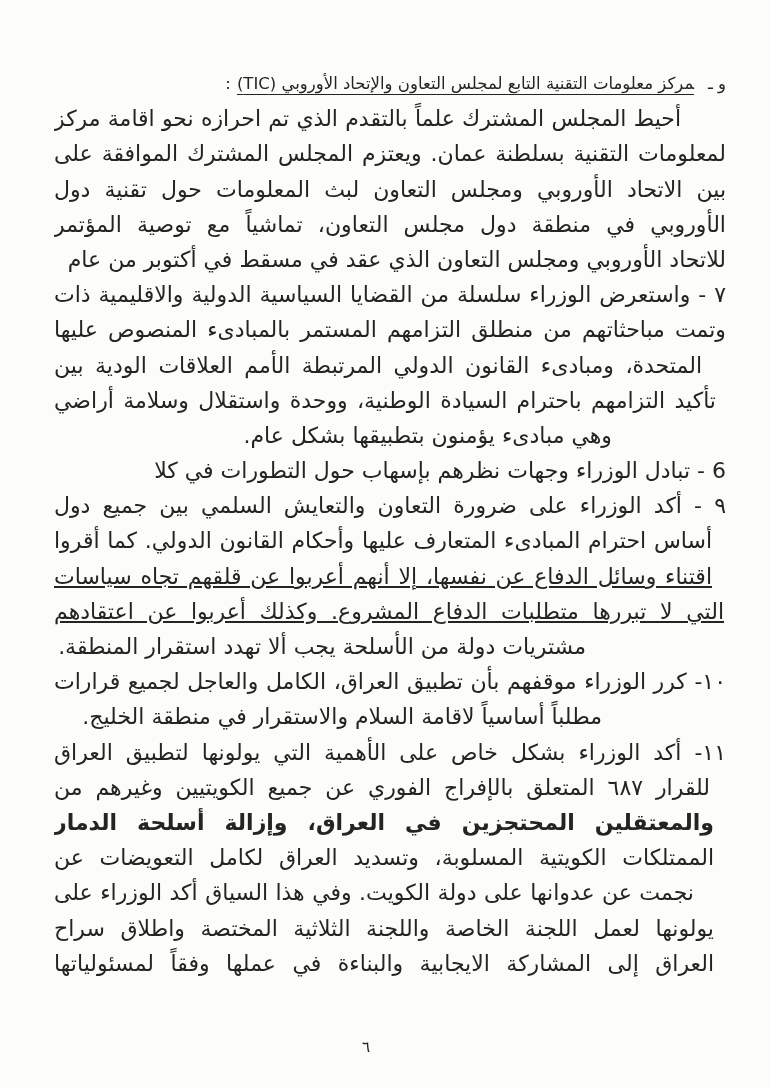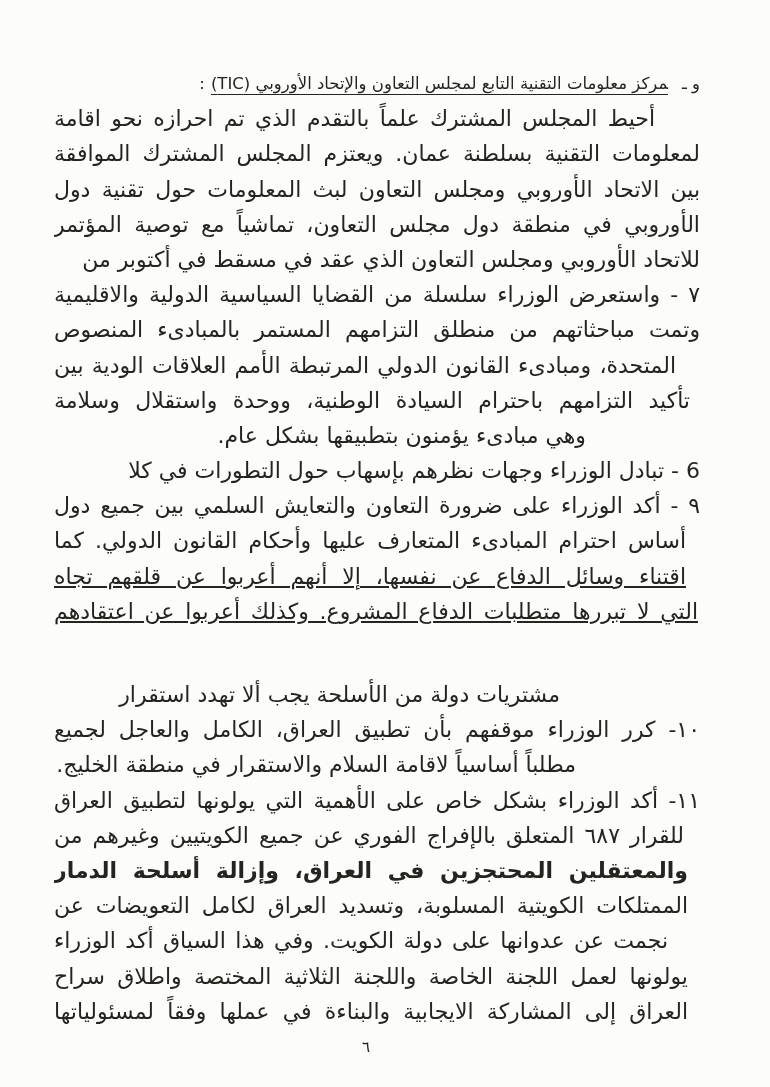--- a/index.html
+++ b/index.html
@@ -13,21 +13,21 @@
     height: 1087px;
     margin: 0 auto;
     background: #fcfcfa;
     color: #26241f;
     font-family: "DejaVu Sans", sans-serif;
     overflow: hidden;
   }
   .content {
     position: absolute;
     top: 66px;
-    right: 70px;
+    right: 44px;
     left: 54px;
   }
   .line {
     direction: rtl;
     unicode-bidi: plaintext;
     font-size: 22px;
     line-height: 35.2px;
     height: 35.2px;
     overflow: hidden;
     letter-spacing: 0.2px;
@@ -83,21 +83,21 @@
         <div class="line justify" dir="rtl">٧ - واستعرض الوزراء سلسلة من القضايا السياسية الدولية والاقليمية ذات الاهتمام المشترك.</div>
         <div class="line justify" dir="rtl" style="">وتمت مباحثاتهم من منطلق التزامهم المستمر بالمبادىء المنصوص عليها في ميثاق هيئة الأمم</div>
         <div class="line justify" dir="rtl" style="margin-right: 24px;">المتحدة، ومبادىء القانون الدولي المرتبطة الأمم العلاقات الودية بين الدول، وقد أعادوا</div>
         <div class="line justify" dir="rtl" style="margin-right: 10px;">تأكيد التزامهم باحترام السيادة الوطنية، ووحدة واستقلال وسلامة أراضي جميع الدول.</div>
         <div class="line start" dir="rtl" style="margin-right: 114px;">وهي مبادىء يؤمنون بتطبيقها بشكل عام.</div>
         <div class="line start" dir="rtl">6 - تبادل الوزراء وجهات نظرهم بإسهاب حول التطورات في كلا المنطقتين.</div>
         <div class="line justify" dir="rtl">٩ - أكد الوزراء على ضرورة التعاون والتعايش السلمي بين جميع دول منطقة الخليج، على</div>
         <div class="line justify" dir="rtl" style="margin-right: 14px;">أساس احترام المبادىء المتعارف عليها وأحكام القانون الدولي. كما أقروا بحق الدول في</div>
         <div class="line justify" dir="rtl" style="margin-right: 14px; text-decoration: underline;">اقتناء وسائل الدفاع عن نفسها، إلا أنهم أعربوا عن قلقهم تجاه سياسات اقتناء الأسلحة</div>
         <div class="line justify" dir="rtl" style="margin-right: 2px; text-decoration: underline;">التي لا تبررها متطلبات الدفاع المشروع. وكذلك أعربوا عن اعتقادهم الراسخ بأن</div>
-        <div class="line start" dir="rtl" style="margin-right: 140px; margin-top: 48px;">مشتريات دولة من الأسلحة يجب ألا تهدد استقرار المنطقة.</div>
+        <div class="line start" dir="rtl" style="margin-right: 140px;">مشتريات دولة من الأسلحة يجب ألا تهدد استقرار المنطقة.</div>
         <div class="line justify" dir="rtl">١٠- كرر الوزراء موقفهم بأن تطبيق العراق، الكامل والعاجل لجميع قرارات مجلس الأمن، يبقى</div>
         <div class="line start" dir="rtl" style="margin-right: 124px;">مطلباً أساسياً لاقامة السلام والاستقرار في منطقة الخليج.</div>
         <div class="line justify" dir="rtl">١١- أكد الوزراء بشكل خاص على الأهمية التي يولونها لتطبيق العراق الكامل وغير المشروط</div>
         <div class="line justify" dir="rtl" style="margin-right: 16px;">للقرار ٦٨٧ المتعلق بالإفراج الفوري عن جميع الكويتيين وغيرهم من أسرى الحرب</div>
         <div class="line justify" dir="rtl" style="margin-right: 12px; font-weight: bold;">والمعتقلين المحتجزين في العراق، وإزالة أسلحة الدمار الشامل العراقية، وإعادة جميع</div>
         <div class="line justify" dir="rtl" style="margin-right: 12px;">الممتلكات الكويتية المسلوبة، وتسديد العراق لكامل التعويضات عن الخسائر والأضرار التي</div>
         <div class="line justify" dir="rtl" style="margin-right: 32px;">نجمت عن عدوانها على دولة الكويت. وفي هذا السياق أكد الوزراء على الأهمية التي</div>
         <div class="line justify" dir="rtl" style="margin-right: 12px;">يولونها لعمل اللجنة الخاصة واللجنة الثلاثية المختصة واطلاق سراح السجناء. ودعا الوزراء</div>
         <div class="line justify" dir="rtl" style="margin-right: 12px;">العراق إلى المشاركة الايجابية والبناءة في عملها وفقاً لمسئولياتها القانونية والانسانية. كما</div>
       </div>

